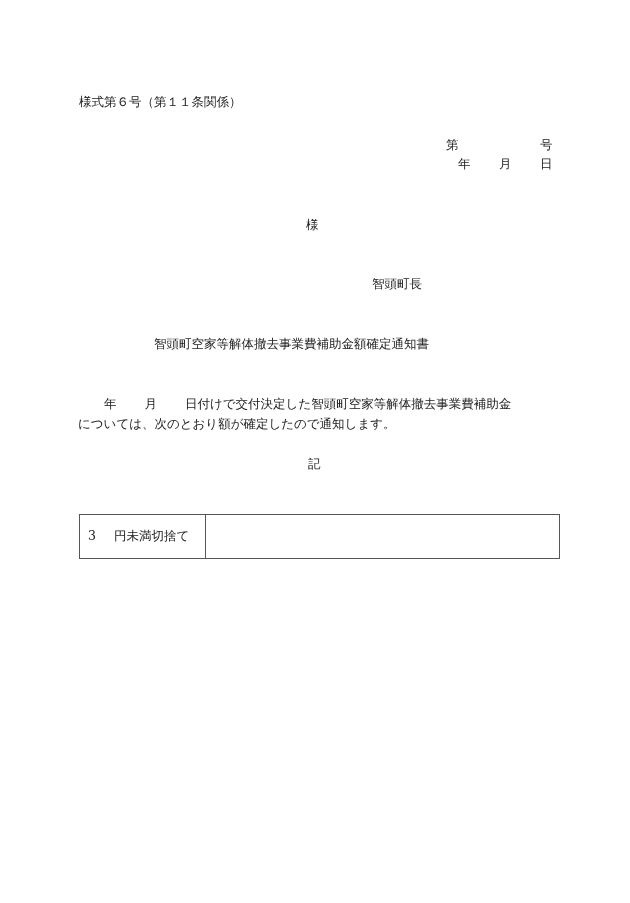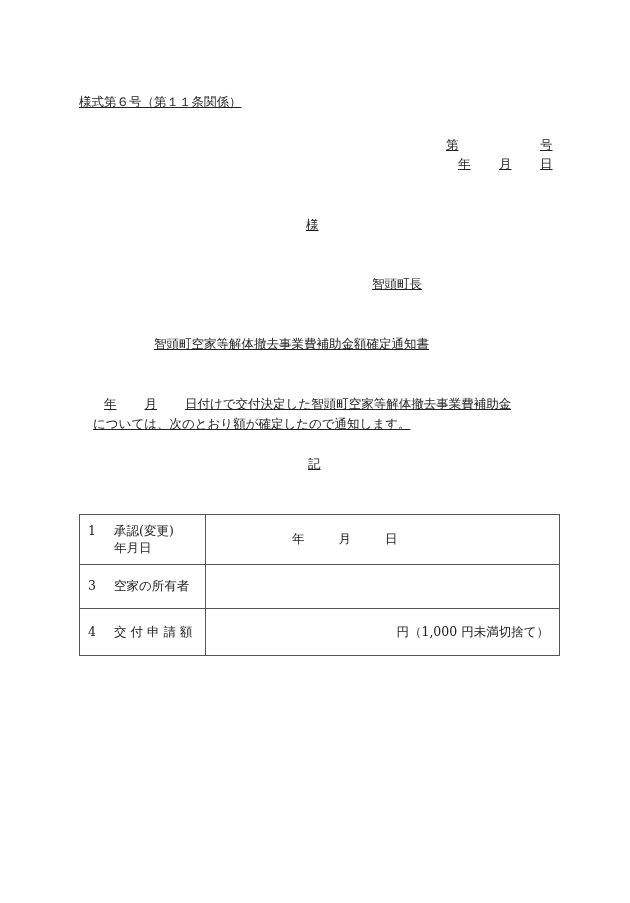--- a/index.html
+++ b/index.html
@@ -1,29 +1,29 @@
 <!DOCTYPE html>
 <html><head>
 <meta charset="utf-8">
 <style>
   html, body { margin:0; padding:0; background:#ffffff; }
   body { width:630px; height:903px; position:relative; overflow:hidden;
          font-family:"DejaVu Serif","Liberation Serif",serif; color:#222; font-size:12.5px; }
-  .abs { position:absolute; white-space:nowrap; line-height:1;text-decoration:underline; }
+  .abs { position:absolute; white-space:nowrap; line-height:1; }
   .form-no { left:79px; top:96px; }
   .no-label { left:446px; top:139px; }
   .no-suffix { left:540px; top:139px; }
   .date-y { left:458px; top:158px; }
   .date-m { left:499px; top:158px; }
   .date-d { left:540px; top:158px; }
   .sama { left:306px; top:219px; }
   .mayor { left:372px; top:278px; }
   .title { left:154px; top:338px; }
   .body1 { left:64px; top:398px; }
-  .body2 { left:93px; top:418px; }
+  .body2 { left:78px; top:418px; }
   .ki { left:308px; top:458px; }
   .gap1 { display:inline-block; width:40px; }
   .gap2 { display:inline-block; width:28px; }
   table { position:absolute; left:79px; top:514px; width:481px; border-collapse:collapse; }
   td { border:1px solid #555; padding:0; vertical-align:middle; font-size:12.5px; }
   td.left { width:125px; }
   .num { display:inline-block; width:26px; padding-left:8px; }
   .lbl { display:inline-block; vertical-align:top; }
   .r1 td { height:49px; }
   .r2 td { height:52px; }
@@ -51,34 +51,20 @@
 
 <div class="abs body1">
   <span class="gap1"></span><span>年</span><span class="gap2"></span><span>月</span><span class="gap2"></span><span>日付けで交付決定した智頭町空家等解体撤去事業費補助金</span>
 </div>
 <div class="abs body2">については、次のとおり額が確定したので通知します。</div>
 
 <div class="abs ki">記</div>
 
 <table>
   <tbody>
-      <tr class="r1">
-    <td class="left">
-      <span class="num">1</span><span class="lbl"><span>承認(変更)</span><br><span>年月日</span></span>
-    </td>
-    <td class="c-date">
-      <span>年</span><span>月</span><span>日</span>
-    </td>
-  </tr>
   <tr class="r3">
     <td class="left">
-      <span class="num">3</span><span class="lbl">空家の所有者</span>
+      <span class="num">3</span><span class="lbl">円未満切捨て</span>
     </td>
     <td class="c-addr"></td>
-  </tr>
-  <tr class="r4">
-    <td class="left">
-      <span class="num">4</span><span class="lbl">交 付 申 請 額</span>
-    </td>
-    <td class="c-amt">円（1,000 円未満切捨て）</td>
   </tr>
 </tbody>
   </table>
 
 </body></html>

